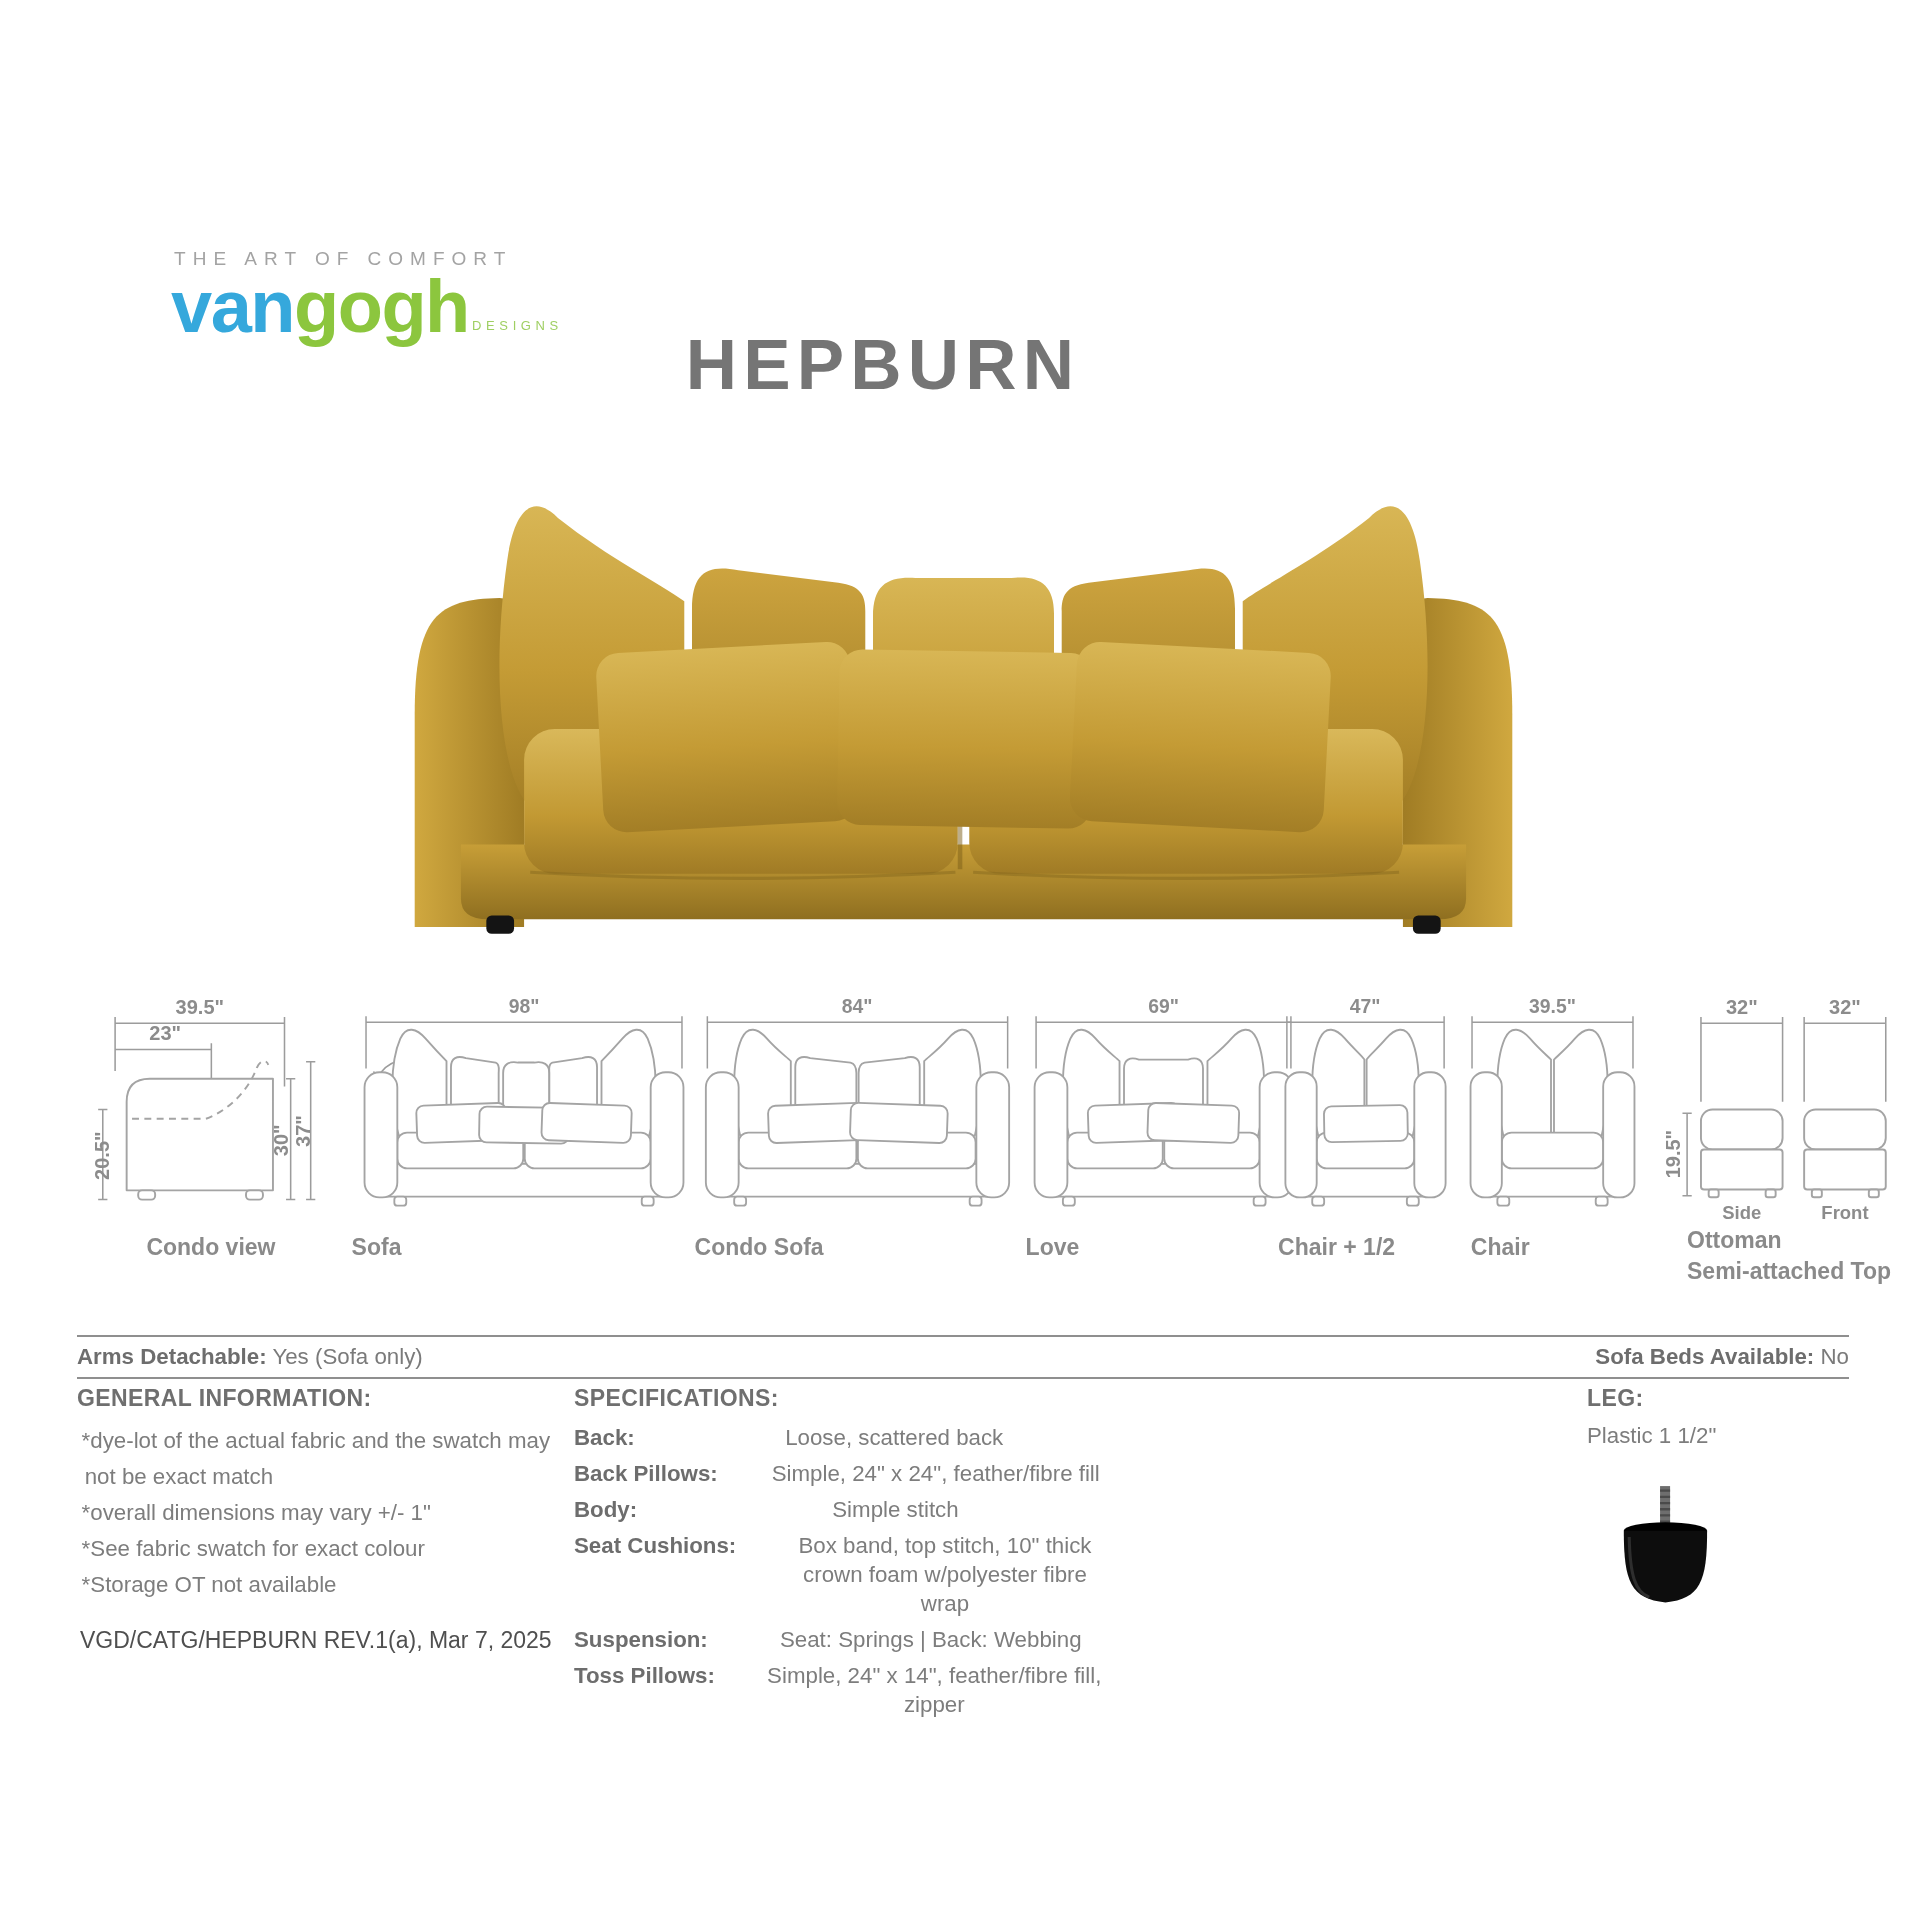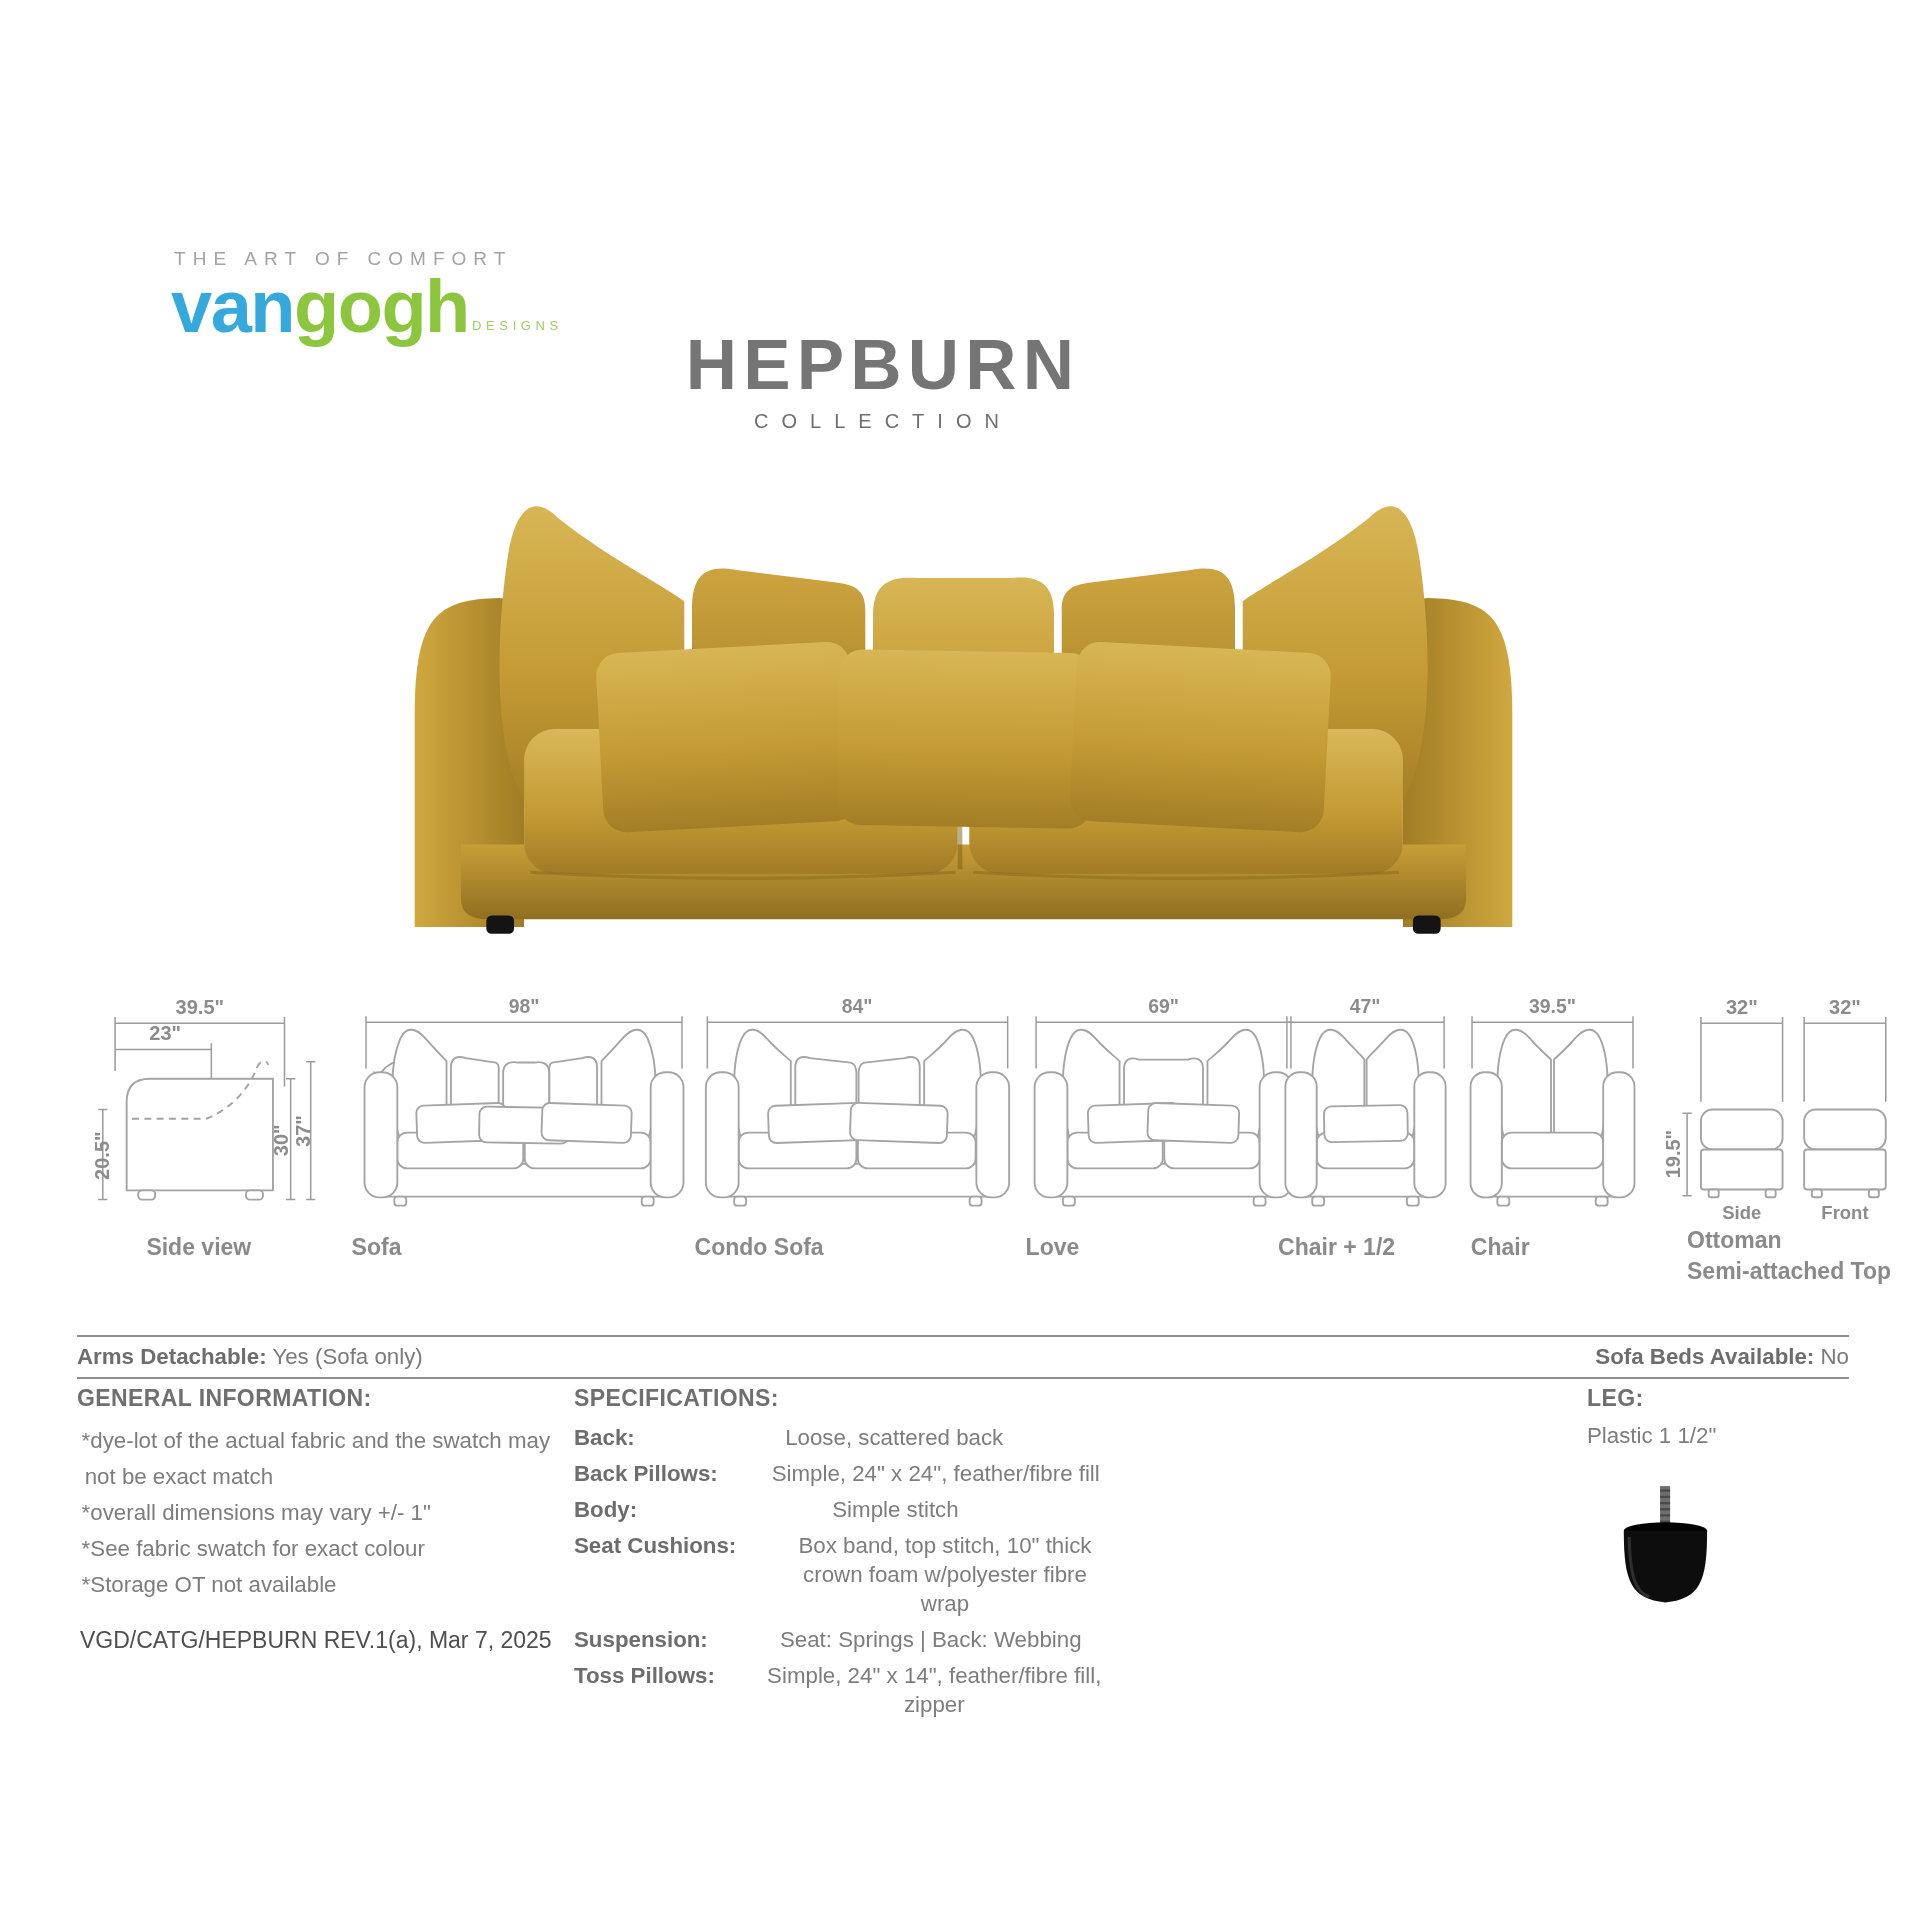--- a/index.html
+++ b/index.html
@@ -62,21 +62,20 @@
 <div class="abs logo">
   <div class="logo-tagline">THE ART OF COMFORT</div>
   <div class="logo-name">
     <span class="logo-van">van</span><span class="logo-gogh">gogh</span>
     <span class="logo-designs">DESIGNS</span>
   </div>
 </div>
 
 <div class="abs title-wrap">
   <div class="title">HEPBURN</div>
-  <div class="subtitle">COLLECTION</div>
 </div>
 
 <div class="abs hero">
 <svg width="1113" height="453" viewBox="0 0 1445 588">
   <defs>
     <linearGradient id="gPill" x1="0" y1="0" x2="0" y2="1">
       <stop offset="0" stop-color="#d8b655"></stop>
           <stop offset="0.55" stop-color="#c49b35"></stop>
           <stop offset="1" stop-color="#a37e26"></stop>
     </linearGradient>
@@ -143,21 +142,21 @@
       <path class="dash" d="M148,162 C175,152 202,128 214,96 C218,86 226,84 229,92"></path>
       <rect class="lineart" x="60" y="255" width="22" height="12" rx="5"></rect>
       <rect class="lineart" x="200" y="255" width="22" height="12" rx="5"></rect>
       <path class="dimline" d="M14,150 L14,267 M8,150 L20,150 M8,267 L20,267"></path>
       <text class="dim-t" x="14" y="218" transform="rotate(-90 14 210)">20.5"</text>
       <path class="dimline" d="M258,110 L258,267 M252,110 L264,110 M252,267 L264,267"></path>
       <text class="dim-t" x="247" y="198" transform="rotate(-90 247 190)">30"</text>
       <path class="dimline" d="M284,88 L284,267 M278,88 L290,88 M278,267 L290,267"></path>
       <text class="dim-t" x="275" y="186" transform="rotate(-90 275 178)">37"</text>
     </svg>
-    <div class="draw-label" style="left:54px;">Side view</div>
+    <div class="draw-label" style="left:54px;">Condo view</div>
   </div>
 
   <div class="draw-block" style="left:270px;width:354px;">
     <svg width="354" height="231" viewBox="0 0 460 310">
       <text class="dim-t" x="230" y="26">98"</text>
       <path class="dimline" d="M18,38 L442,38 M18,30 L18,100 M442,30 L442,100"></path>
       <text class="dim-t" x="78" y="86">5"</text>
       <path class="dimline" d="M60,90 Q42,96 34,112 M28,104 L34,112 L42,108"></path>
       <path class="lineart" d="M62,190 C50,150 50,92 64,60 C72,42 86,46 98,60 C112,76 120,84 126,90 L126,190 Z"></path>
       <path class="lineart" d="M132,190 L132,98 C132,86 140,82 152,86 L192,92 C198,94 196,102 196,106 L196,190 Z"></path>

